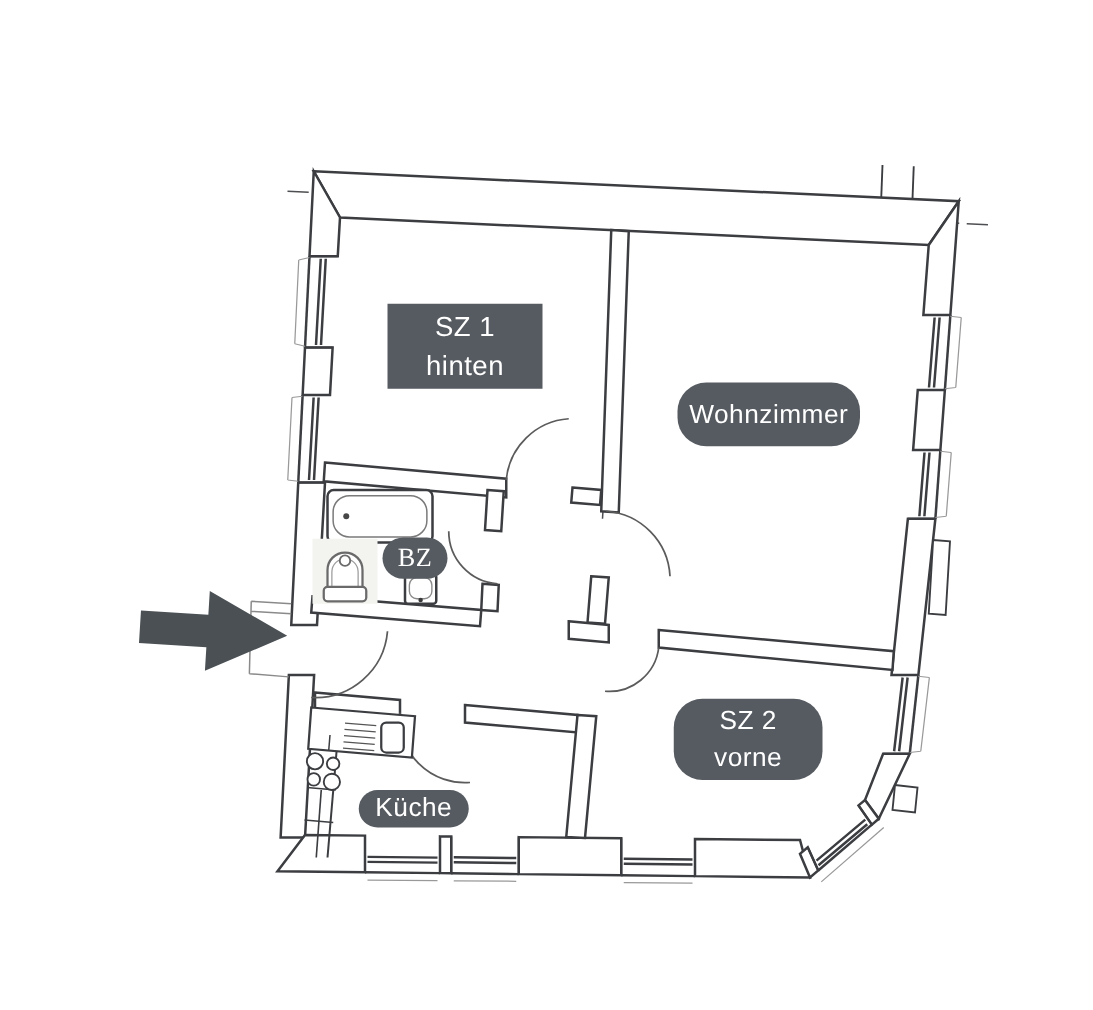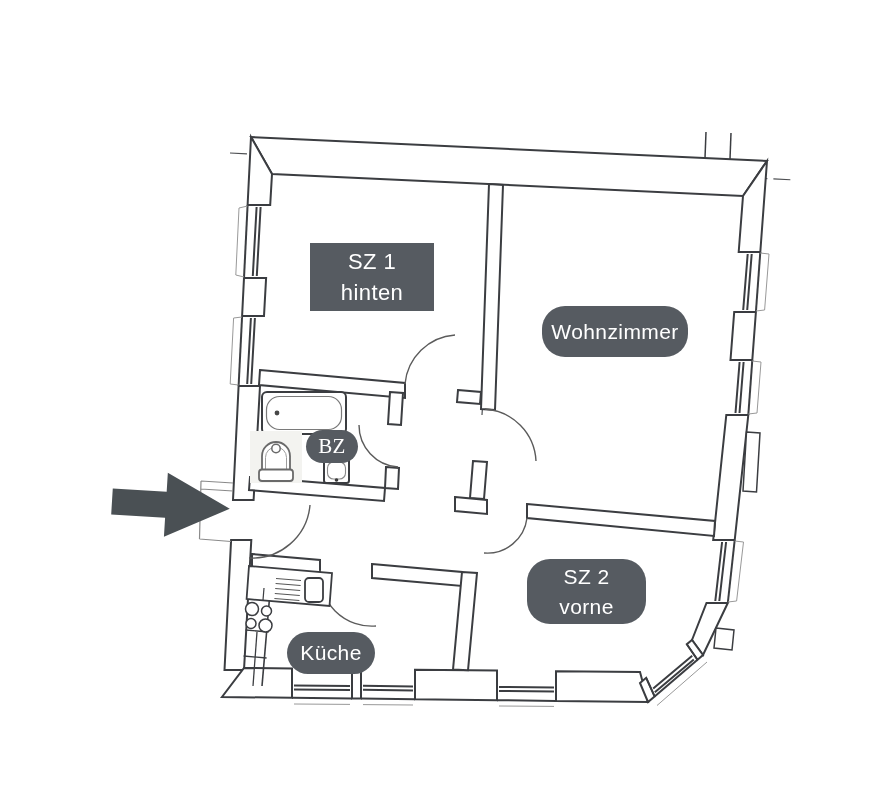--- a/index.html
+++ b/index.html
@@ -202,23 +202,23 @@
 <div class="room-label lbl-md" style="left:542px;top:306px;width:146px;height:51px;">
   <span>Wohnzimmer</span>
 
 </div>
 
 <div class="room-label lbl-md" style="left:306px;top:430px;width:52px;height:33px;font-family:Liberation Serif, serif;">
   <span>BZ</span>
 
 </div>
 
-<div class="room-label lbl-md" style="left:287px;top:632px;width:88px;height:42px;">
+<div class="room-label lbl-md" style="left:287px;top:632px;width:88px;height:30px;">
   <span>Küche</span>
 
 </div>
 
-<div class="room-label lbl-md" style="left:527px;top:559px;width:119px;height:65px;">
+<div class="room-label lbl-md" style="left:539px;top:559px;width:119px;height:65px;">
   <span>SZ 2</span>
   <span>vorne</span>
 </div>
 
 </div>
 
 </body></html>

